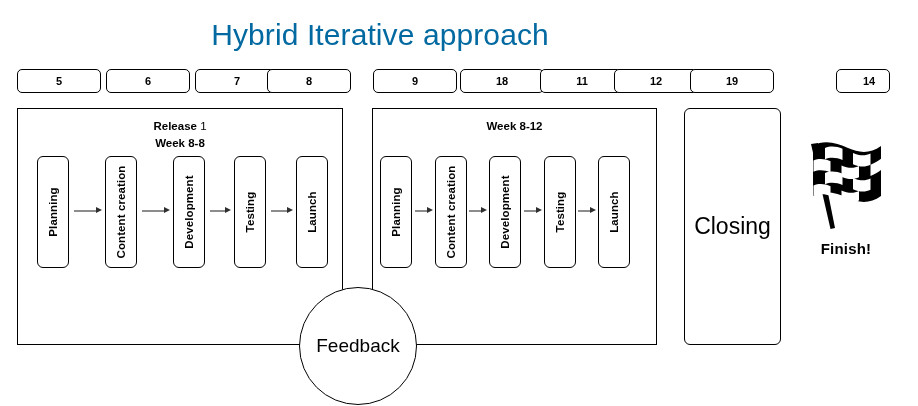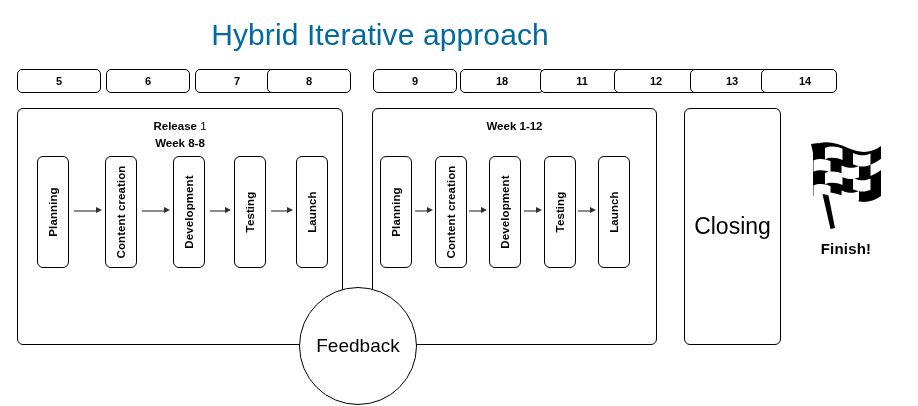--- a/index.html
+++ b/index.html
@@ -47,21 +47,21 @@
     justify-content: center;
     font-size: 11px;
     font-weight: 700;
     color: #000;
   }
 
   
   .release-container {
     position: absolute;
     border: 1.4px solid #000;
-    border-radius: 6px;
+    border-radius: 0;
     background: #fff;
     box-sizing: border-box;
   }
   .release-header {
     position: absolute;
     left: 0;
     right: 0;
     top: 9px;
     text-align: center;
     font-size: 11.5px;
@@ -199,23 +199,23 @@
       <div class="week-box" style="left: 460px; width: 84px;">
         <span>18</span>
       </div>
       <div class="week-box" style="left: 540px; width: 84px;">
         <span>11</span>
       </div>
       <div class="week-box" style="left: 614px; width: 84px;">
         <span>12</span>
       </div>
       <div class="week-box" style="left: 690px; width: 84px;">
-        <span>13</span>
-      </div>
-      <div class="week-box" style="left: 761px; width: 76px; padding-left: 12px;">
+        <span>19</span>
+      </div>
+      <div class="week-box" style="left: 836px; width: 54px; padding-left: 12px;">
         <span>14</span>
       </div>
     </div>
 
   <div id="releases-layer">
       <div class="release-container" style="left: 17px; top: 108px; width: 326px; height: 237px;">
         <div class="release-header">
           <div class="rel-line-1"><span>Release</span><span class="rel-num-light"> 1</span></div>
           <div class="rel-line-2">Week 8-8</div>
         </div>
@@ -246,21 +246,21 @@
         <span class="task-label">Development</span>
       </div>
       <div class="task-box" style="left: 234px; top: 156px; width: 32px; height: 112px;">
         <span class="task-label">Testing</span>
       </div>
       <div class="task-box" style="left: 296px; top: 156px; width: 32px; height: 112px;">
         <span class="task-label">Launch</span>
       </div>
       <div class="release-container" style="left: 372px; top: 108px; width: 285px; height: 237px;">
         <div class="release-header">
-          <div class="rel-line-2">Week 1-12</div>
+          <div class="rel-line-2">Week 8-12</div>
         </div>
       </div>
       <div class="arrow" style="left: 415px; width: 18px;">
         <div class="shaft" style="width: 13px;"></div>
         <div class="head" style="left: 12px;"></div>
       </div>
       <div class="arrow" style="left: 469px; width: 18px;">
         <div class="shaft" style="width: 13px;"></div>
         <div class="head" style="left: 12px;"></div>
       </div>

